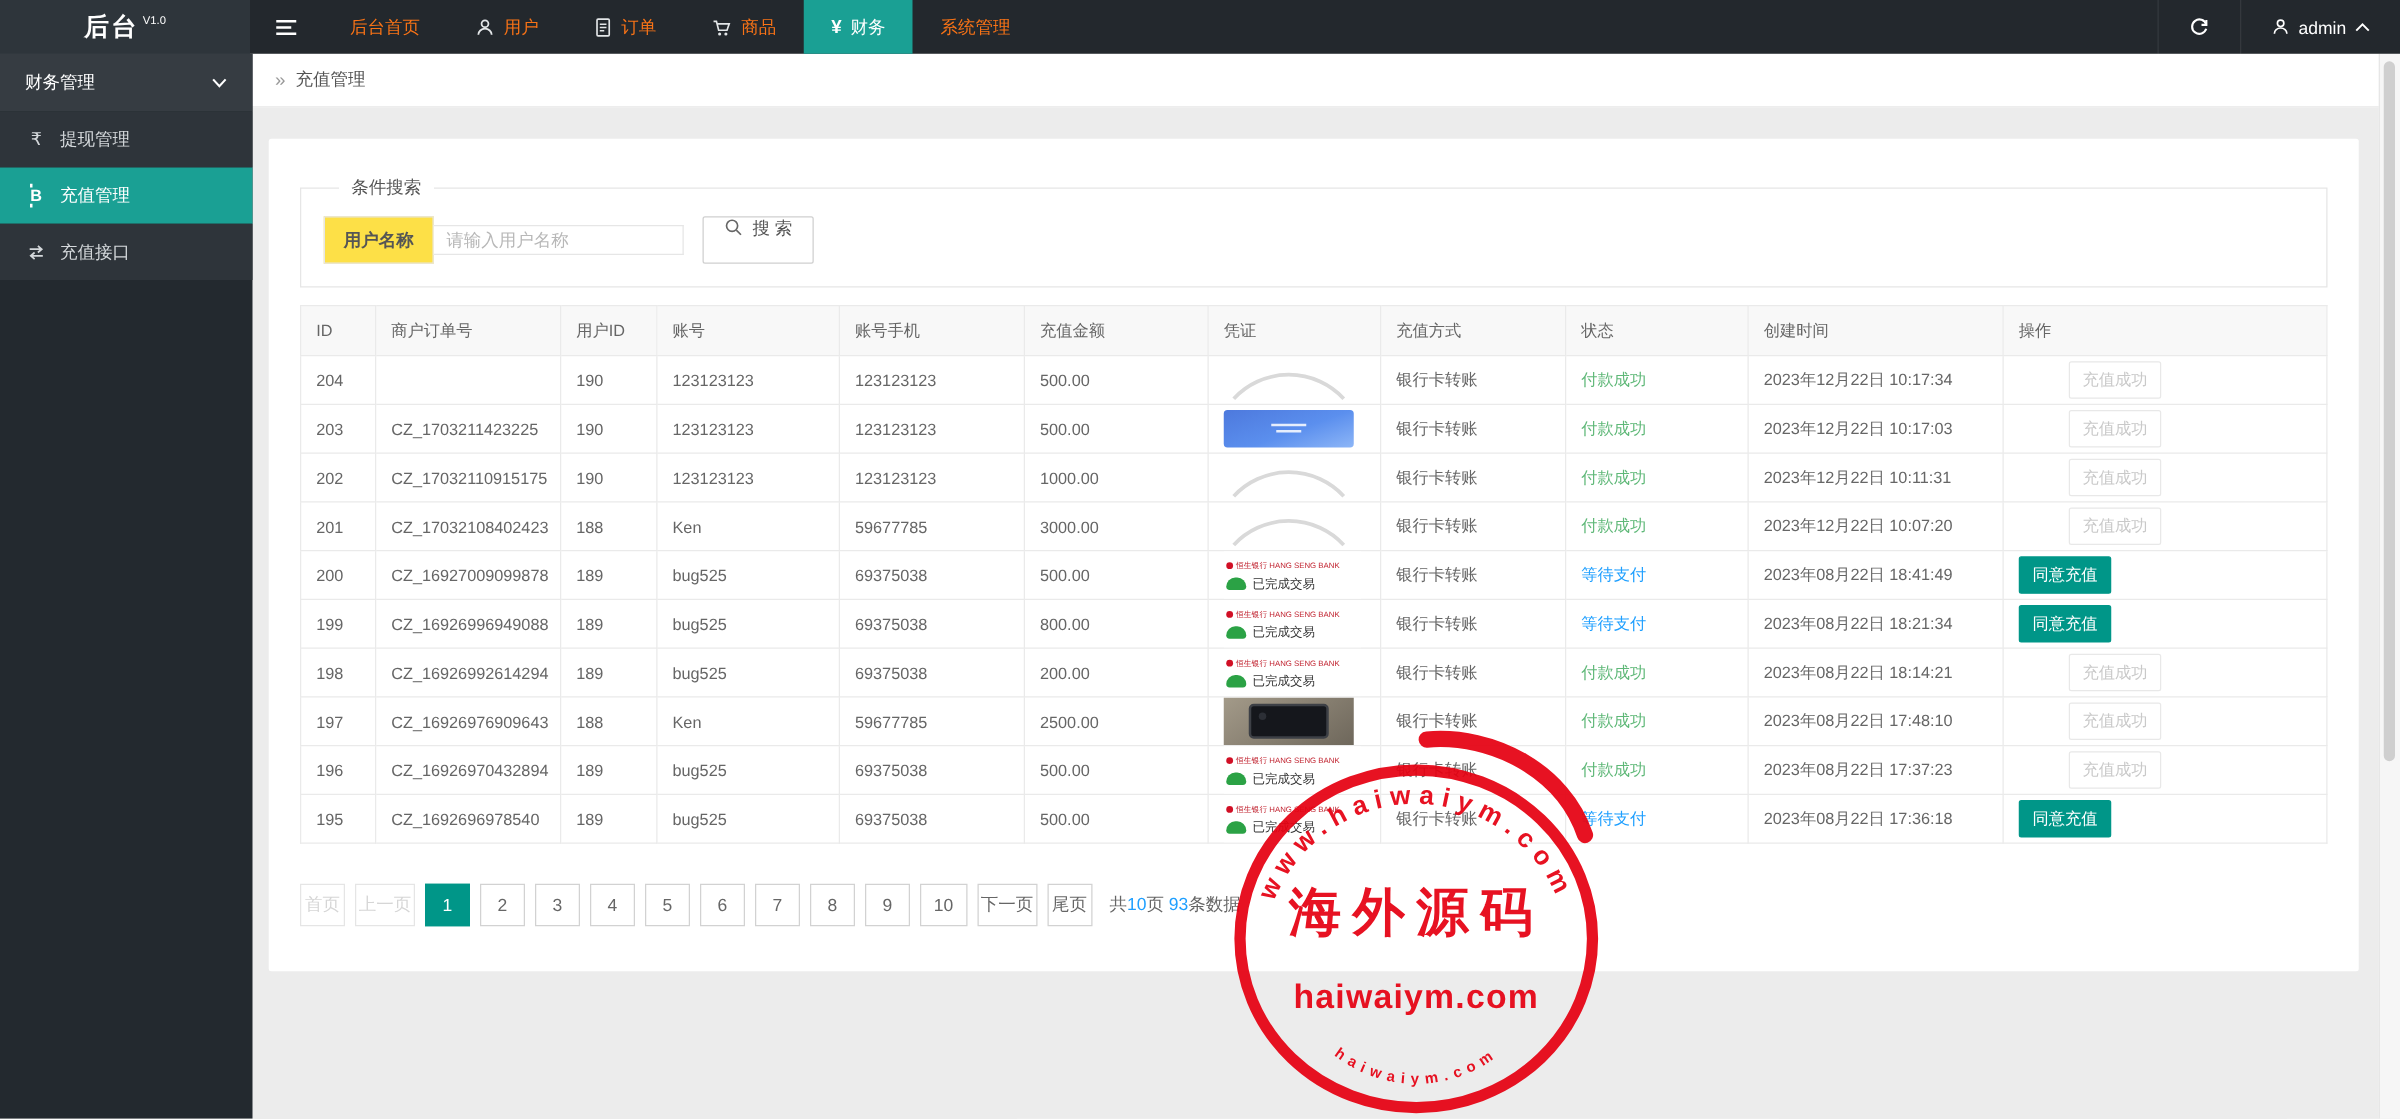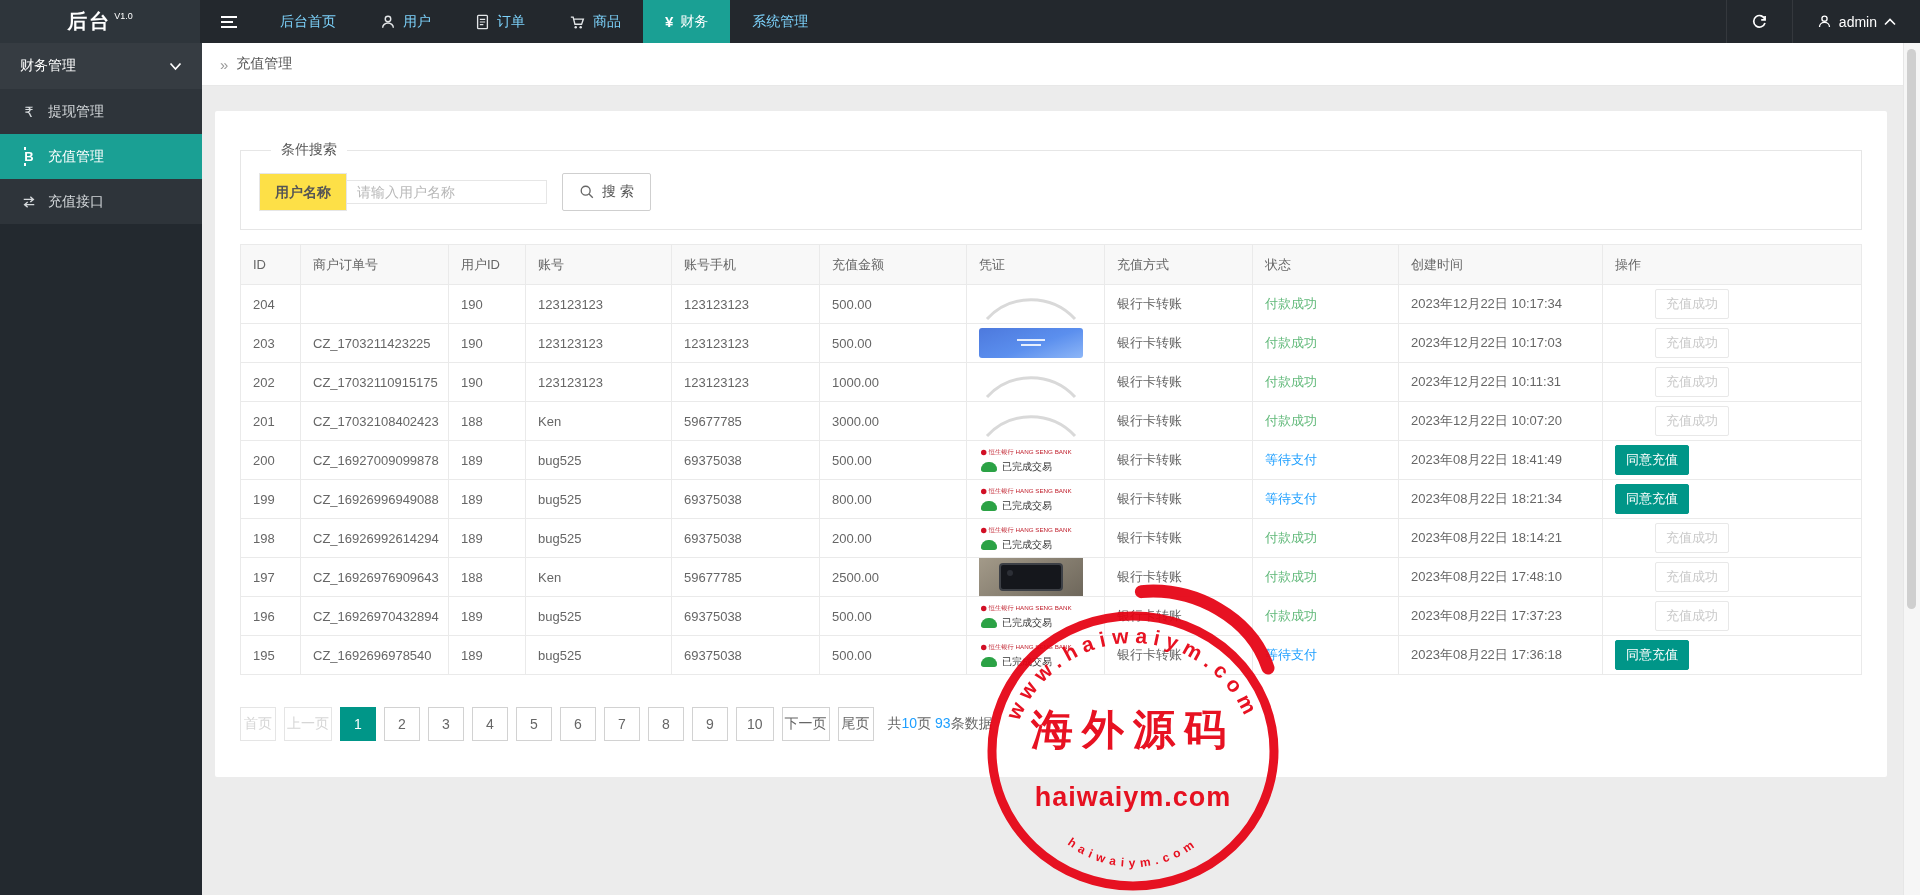--- a/index.html
+++ b/index.html
@@ -7,21 +7,21 @@
   body { font-family:"Liberation Sans","DejaVu Sans",sans-serif; background:#ececec; position:relative; }
 
   
   .topbar { position:absolute; top:0; left:0; right:0; height:43px; background:#23282d; display:flex; align-items:stretch; z-index:20; }
   .logo { width:200px; background:#2e353b; color:#fff; display:flex; align-items:center; justify-content:center; font-size:20px; font-weight:bold; letter-spacing:2px; }
   .logo sup { font-size:9px; font-weight:normal; margin-left:3px; transform:translateY(-6px); letter-spacing:0; }
   .nav-toggle { width:58px; display:flex; flex-direction:column; justify-content:center; align-items:center; gap:3px; cursor:pointer; }
   .nav-toggle i { display:block; width:16px; height:2px; background:#fff; }
   .nav-toggle i:nth-child(2){ width:12px; align-self:flex-start; margin-left:21px; }
   .topnav { display:flex; align-items:stretch; }
-  .nav-item { display:flex; align-items:center; gap:7px; padding:0 22px; color:#7dd3fc; font-size:14px; cursor:pointer; text-decoration:none; }
+  .nav-item { display:flex; align-items:center; gap:7px; padding:0 22px; color:#f97316; font-size:14px; cursor:pointer; text-decoration:none; }
   .nav-item.active { background:#1aa094; color:#fff; }
   .nav-item svg { display:block; }
   .nic-text { font-size:15px; font-weight:bold; }
   .topbar-right { margin-left:auto; display:flex; align-items:stretch; }
   .tb-btn { display:flex; align-items:center; padding:0 24px; border-left:1px solid rgba(255,255,255,.08); cursor:pointer; color:#fff; }
   .user-menu { display:flex; align-items:center; gap:7px; padding:0 24px; border-left:1px solid rgba(255,255,255,.08); color:#fff; font-size:14px; cursor:pointer; }
 
   
   .sidebar { position:absolute; top:43px; left:0; bottom:0; width:202px; background:#23292f; z-index:15; }
   .side-group { height:46px; background:#363c42; color:#fff; font-size:14px; display:flex; align-items:center; padding:0 20px; cursor:pointer; }
@@ -40,21 +40,21 @@
   .content { position:absolute; top:44px; left:0; right:17px; bottom:0; background:#ececec; padding:24px 16px 0 15px; overflow:hidden; }
   .card { background:#fff; border-radius:2px; padding:2px 25px 36px 25px; min-height:655px; }
 
   
   fieldset.search { margin-top:28px; border:1px solid #e6e6e6; padding:14px 18px 18px 18px; }
   fieldset.search legend { font-size:14px; color:#555; padding:0 10px; margin-left:12px; }
   .form-row { display:flex; align-items:center; }
   .addon { height:38px; line-height:36px; padding:0 15px; background:#fde047; border:1px solid #e6e6e6; color:#555; font-size:14px;font-weight:bold; }
   .search-input { height:24px; width:200px; border:1px solid #e6e6e6; border-left:none; padding:0 10px; font-size:14px; color:#333; outline:none; }
   .search-input::placeholder { color:#b8b8b8; }
-  .search-btn { margin-left:15px; height:38px; padding:0 16px; background:#fff; border:1px solid #cfcfcf; border-radius:2px; color:#555; font-size:14px; display:inline-flex; align-items:center; gap:7px; cursor:pointer; }
+  .search-btn { margin-left:15px; height:38px; padding:0 16px; background:#fff; border:1px solid #cfcfcf; border-radius:2px; color:#555; font-size:14px; display:inline-flex; align-items:flex-start; gap:7px; cursor:pointer; }
 
   
   table.grid { width:100%; margin-top:14px; border-collapse:collapse; table-layout:fixed; font-size:13px; color:#666; }
   .grid th { background:#f8f8f8; font-weight:normal; text-align:left; color:#666; }
   .grid th, .grid td { border:1px solid #eaeaea; padding:0 12px; height:40px; vertical-align:middle; overflow:hidden; white-space:nowrap; }
   .grid td { height:39px; }
   .st-success { color:#5FB878; }
   .st-waiting { color:#1E9FFF; }
   .btn-disabled { background:#fff; border:1px solid #e8e8e8; color:#c9c9c9; font-size:13px; padding:5px 10px; border-radius:2px; cursor:default;margin-left:40px; }
   .btn-primary { background:#009688; border:1px solid #009688; color:#fff; font-size:13px; padding:5px 10px; border-radius:2px; cursor:pointer; }

